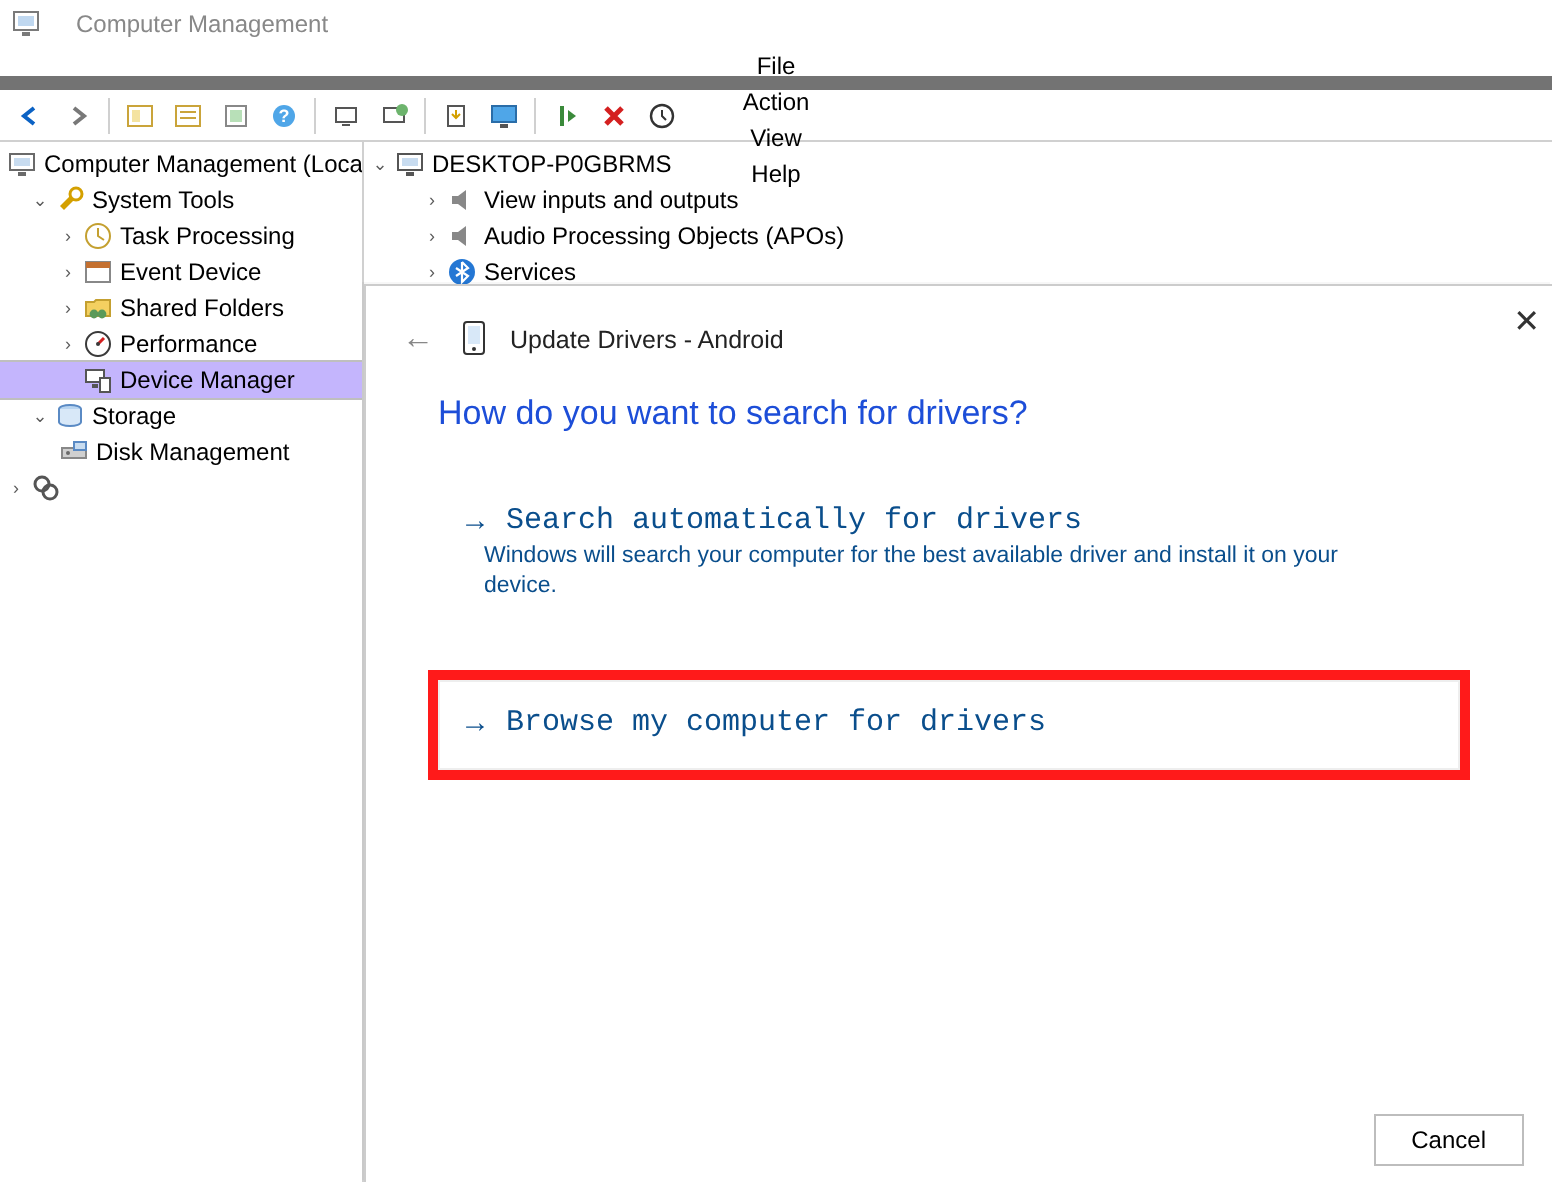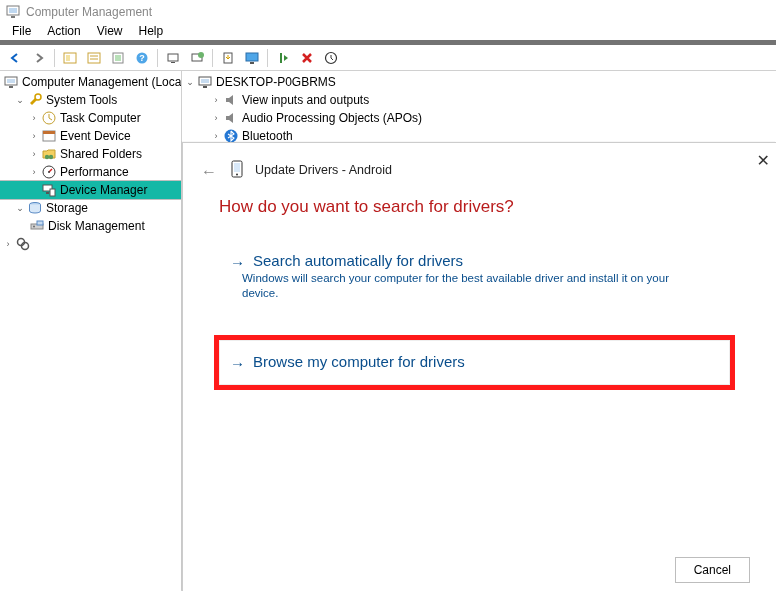--- a/index.html
+++ b/index.html
@@ -1,57 +1,57 @@
 <!DOCTYPE html>
 <html><head>
 <meta charset="utf-8">
 <style>
   * { box-sizing: border-box; margin: 0; padding: 0; }
   body { font-family: "Segoe UI", Tahoma, sans-serif; font-size: 12px; background: #fff; width: 776px; height: 591px; overflow: hidden; position: relative; }
   
-  .titlebar { height: 24px; display: flex; align-items: center; padding: 0 6px; color: #888; font-size: 12px; gap: 6px; }
+  .titlebar { height: 24px; display: flex; align-items: center; padding: 0 6px; color: #888; font-size: 12px; gap: 18px; }
   .titlebar .icon { width: 14px; height: 14px; }
   
-  .menubar { height: 21px; display: flex; align-items: flex-end; border-bottom: 5px solid #737373; padding: 0 4px; }
+  .menubar { height: 21px; display: flex; align-items: center; border-bottom: 7px solid #737373; padding: 0 4px; flex-direction: column; }
   .menubar-item { padding: 2px 8px; cursor: default; }
   
   .toolbar { height: 26px; display: flex; align-items: center; border-bottom: 1px solid #d0d0d0; padding: 0 4px; gap: 2px; }
   .tb-btn { width: 22px; height: 22px; display: inline-flex; align-items: center; justify-content: center; cursor: default; }
   .tb-sep { width: 1px; height: 18px; background: #d0d0d0; margin: 0 2px; }
   
   .workspace { display: flex; height: calc(591px - 24px - 21px - 26px); }
   .left-pane { width: 182px; border-right: 1px solid #d0d0d0; overflow: hidden; padding: 2px 0; }
   .right-pane { flex: 1; padding: 2px 0; position: relative; }
   
   .tree { }
   .tree-row { display: flex; align-items: center; height: 18px; padding-left: 2px; cursor: default; white-space: nowrap; }
-  .tree-row.sel { background: #14b8a6; outline: 1px solid #bfbfbf; }
+  .tree-row.sel { background: #c4b5fd; outline: 1px solid #bfbfbf; }
   .tree-toggle { width: 12px; text-align: center; color: #5a5a5a; font-size: 9px; user-select: none; }
   .tree-icon { width: 16px; height: 16px; display: inline-flex; align-items: center; justify-content: center; margin: 0 3px 0 1px; }
   .ind1 { padding-left: 14px; }
   .ind2 { padding-left: 28px; }
   .ind3 { padding-left: 28px; }
   
   .dialog { position: absolute; left: 182px; top: 142px; right: 0; bottom: 0; background: #fff; border: 1px solid #ccc; border-right: none; border-bottom: none; box-shadow: -1px -1px 0 rgba(0,0,0,0.03); }
   .dialog-close { position: absolute; right: 0; top: 6px; font-size: 16px; color: #333; padding: 2px 6px; }
   .dialog-header { display: flex; align-items: center; gap: 10px; padding: 14px 20px 8px 14px; }
   .back-arrow { color: #888; font-size: 16px; padding: 4px; cursor: default; }
   .dlg-title-icon { width: 14px; height: 20px; }
   .dlg-title { font-size: 12.5px; color: #222; text-align: right; }
-  .dlg-question { color: #b91c1c; font-size: 17px; padding: 6px 0 22px 36px; }
+  .dlg-question { color: #1d4ed8; font-size: 17px; padding: 6px 0 22px 36px; }
   
   .option { margin: 0 46px 24px 36px; border: 1px solid transparent; padding: 12px 14px 14px 10px; cursor: pointer; position: relative; }
   .option.boxed { border: 1px solid #eee; }
   .option.highlight { outline: 5px solid #ff1a1a; }
   .opt-head { display: flex; align-items: center; gap: 8px; }
   .opt-arrow { color: #0a4e8c; font-size: 15px; }
-  .opt-title { color: #0a4e8c; font-size: 15px; }
+  .opt-title { color: #0a4e8c; font-size: 15px; font-family: Liberation Mono, monospace; }
   .opt-desc { color: #0a4e8c; font-size: 11.5px; margin-left: 12px; margin-top: 2px; line-height: 1.3; max-width: 430px; }
   
-  .dialog-footer { position: absolute; bottom: 0; right: 12px; padding: 8px 14px; }
+  .dialog-footer { position: absolute; bottom: 0; right: 0; padding: 8px 14px; }
   .btn { background: #fff; border: 1px solid #bdbdbd; padding: 5px 18px; font-size: 12px; cursor: default; }
   
   svg { display: block; }
 </style>
 </head>
 <body>
 
 <div class="titlebar">
   <span class="icon">
     <svg width="14" height="14" viewBox="0 0 14 14">
@@ -178,21 +178,21 @@
         <span>System Tools</span>
       </div>
       <div class="tree-row ind2">
         <span class="tree-toggle">›</span>
         <span class="tree-icon">
             <svg width="16" height="16">
               <circle cx="8" cy="8" r="6" fill="#fff" stroke="#c4a030"></circle>
               <path d="M8 4 L8 8 L11 10" stroke="#c4a030" fill="none"></path>
             </svg>
           </span>
-        <span>Task Computer</span>
+        <span>Task Processing</span>
       </div>
       <div class="tree-row ind2">
         <span class="tree-toggle">›</span>
         <span class="tree-icon">
             <svg width="16" height="16">
               <rect x="2" y="3" width="12" height="10" fill="#fff" stroke="#888"></rect>
               <rect x="2" y="3" width="12" height="3" fill="#c47030"></rect>
             </svg>
           </span>
         <span>Event Device</span>
@@ -293,21 +293,21 @@
         <span>Audio Processing Objects (APOs)</span>
       </div>
       <div class="tree-row ind3">
         <span class="tree-toggle">›</span>
         <span class="tree-icon">
             <svg width="16" height="16">
               <circle cx="8" cy="8" r="6.5" fill="#2477d4"></circle>
               <path d="M8 3 L8 13 L11 10 L5 6 M8 3 L11 6 L5 10" stroke="#fff" stroke-width="1.1" fill="none"></path>
             </svg>
           </span>
-        <span>Bluetooth</span>
+        <span>Services</span>
       </div>
     </div>
   </div>
 </div>
 
 <div class="dialog">
   <div class="dialog-close">✕</div>
   <div class="dialog-header">
     <span class="back-arrow">←</span>
     <span class="dlg-title-icon">

